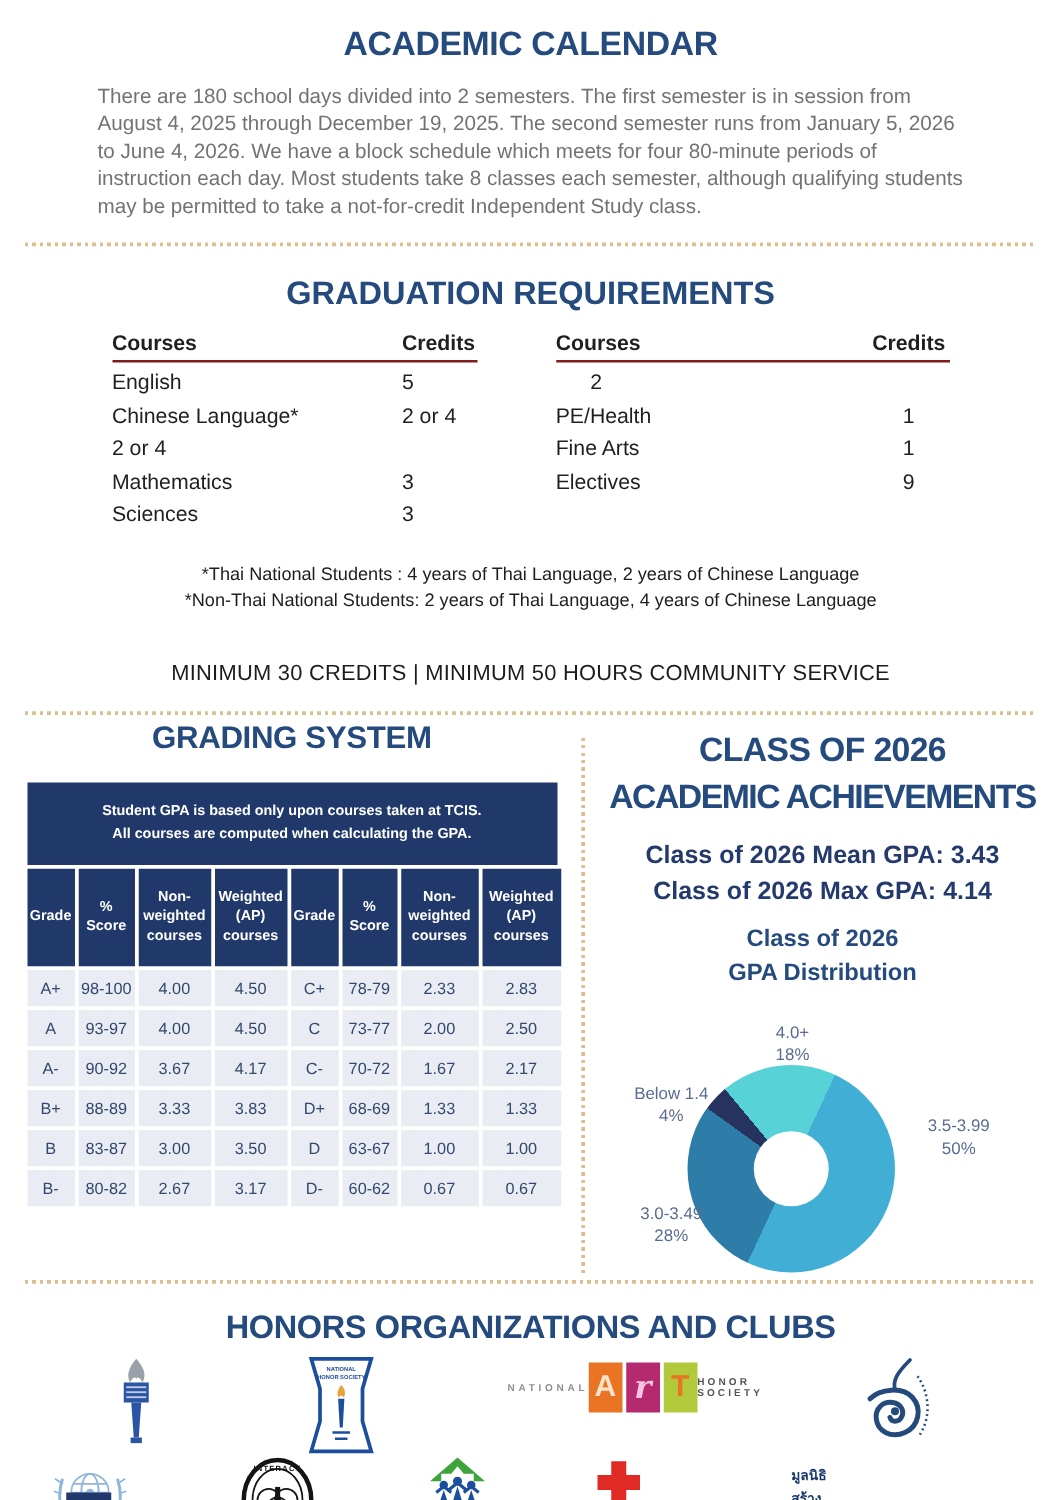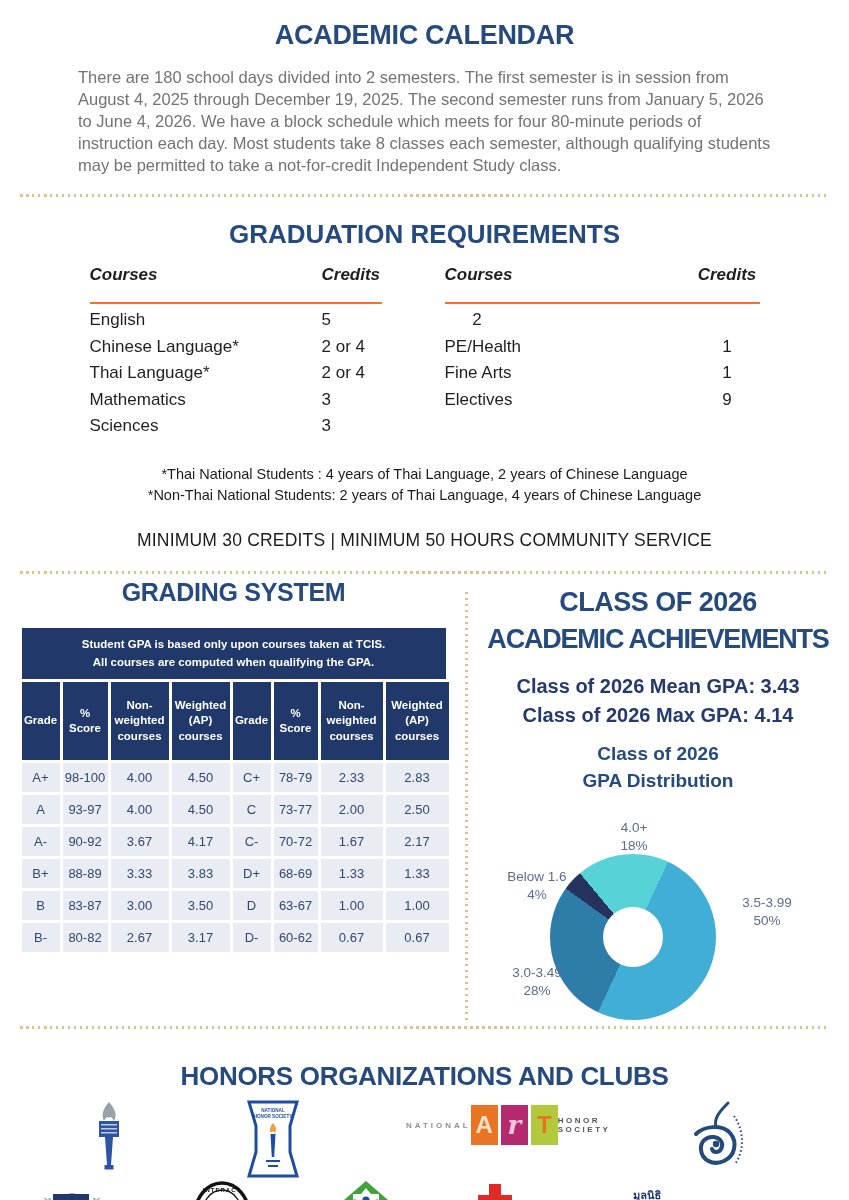--- a/index.html
+++ b/index.html
@@ -25,39 +25,39 @@
   
   .ac-title { margin-top:20px; }
   .ac-body { margin:16px 78px 0 78px; width:695px; font-size:16.5px; line-height:1.33; color:#737373; }
   .sep1 { margin-top:17px; }
   
   .grad-title { margin-top:22px; letter-spacing:0; }
   .grad-tables { display:flex; justify-content:center; gap:63px; margin-top:15px; }
   .grad-table { font-size:17px; }
   .grad-table.gt-left { width:292px; }
   .grad-table.gt-right { width:315px; }
-  .grad-head { display:flex; font-weight:bold; border-bottom:2px solid #f97316; padding-bottom:17px;font-style:italic; }
+  .grad-head { display:flex; font-weight:bold; border-bottom:2px solid #7f1d1d; padding-bottom:3px; }
   .grad-head .course { flex:1; }
   .gt-left  .credit { width:60px; text-align:left; }
   .gt-right .credit { width:65px; text-align:center; }
   .grad-row { display:flex; margin-top:6.5px; }
   .grad-row .course { flex:1; }
   .grad-notes { margin-top:28px; text-align:center; font-size:14.5px; line-height:1.45; color:#1d1d1d; }
-  .grad-min { margin-top:24px; text-align:center; font-size:17.5px; color:#1c1c1c; letter-spacing:0.2px; }
+  .grad-min { margin-top:36px; text-align:center; font-size:17.5px; color:#1c1c1c; letter-spacing:0.2px; }
   .sep2 { margin-top:20px; }
   
   .two-col { position:relative; display:flex; height:452px; }
   .col-left { width:467px; }
   .col-right { width:382px; }
   .divider { left:465px; top:18px; height:430px; }
   .gs-title { margin-top:4px; font-size:25px; }
   
   .gtable { width:424px; margin:21px auto 0 auto; }
   .gnote {
-    background:#21396a; color:#fff; height:51px; display:flex; flex-direction:column;
+    background:#21396a; color:#fff; height:66px; display:flex; flex-direction:column;
     justify-content:center; text-align:center; font-size:11.5px; font-weight:bold; line-height:1.55;
   }
   .ggrid { display:grid; grid-template-columns:38px 45px 58px 58px 38px 44px 62px 63px; gap:3px; margin-top:3px; }
   .gcell { display:flex; align-items:center; justify-content:center; text-align:center; }
   .ghead { background:#21396a; color:#fff; font-size:11.5px; font-weight:bold; height:78px; line-height:1.35; padding:0 2px; }
   .gdata { background:#e9ecf2; color:#33486f; font-size:13px; height:29px; }
   
   .c26-t1 { margin-top:13px; font-size:27px; letter-spacing:-0.5px; }
   .c26-t2 { font-size:27px; letter-spacing:-1.2px; margin-top:6px; }
   .gpa-lines { margin-top:17px; text-align:center; font-size:20px; font-weight:bold; color:#243a6d; line-height:1.42; }
@@ -66,21 +66,21 @@
   .donut-wrap { position:relative; height:216px; margin-top:24px; }
   .donut { position:absolute; left:83px; top:36px; width:166px; height:166px; border-radius:50%; }
   .donut-hole { position:absolute; left:53px; top:53px; width:60px; height:60px; border-radius:50%; background:#fff; }
   .dlabel { position:absolute; text-align:center; font-size:13.5px; color:#5b6b92; line-height:1.35; }
   .dl-top { left:117px; top:1px; width:100px; }
   .dl-left-up { left:27px; top:50px; width:86px; }
   .dl-right { left:255px; top:76px; width:90px; }
   .dl-left-low { left:27px; top:146px; width:86px; }
   .sep3 { margin-top:0px; }
   
-  .hon-title { margin-top:32px; }
+  .hon-title { margin-top:19px; }
   .logo-row { position:relative; }
   .row1 { height:80px; margin-top:6px; }
   .row2 { height:78px; }
   .logo { position:absolute; display:flex; flex-direction:row; align-items:center; }
   
   .art { left:406px; top:4px; width:132px; }
   .art-top { font-size:8px; letter-spacing:3px; color:#8f8f8f; font-weight:bold; }
   .art-blocks { display:flex; gap:3px; margin:3px 0; }
   .art-block { width:27px; height:40px; display:flex; align-items:center; justify-content:center; font-weight:bold; font-size:24px; }
   .ab-a { background:#e87424; color:#fbe3c9; }
@@ -120,21 +120,20 @@
       <div>
           <div class="grad-row">
             <span class="course">English</span>
             <span class="credit">5</span>
           </div>
           <div class="grad-row">
             <span class="course">Chinese Language*</span>
             <span class="credit">2 or 4</span>
           </div>
           <div class="grad-row">
-            <span class="course">Thai Language*</span>
             <span class="credit">2 or 4</span>
           </div>
           <div class="grad-row">
             <span class="course">Mathematics</span>
             <span class="credit">3</span>
           </div>
           <div class="grad-row">
             <span class="course">Sciences</span>
             <span class="credit">3</span>
           </div>
@@ -172,21 +171,21 @@
   <div class="hr-dotted sep2"></div>
 
   <div class="two-col">
     <div class="v-dotted divider"></div>
 
     <div class="col-left">
       <div class="h-navy gs-title">GRADING SYSTEM</div>
       <div class="gtable">
         <div class="gnote">
           <div>Student GPA is based only upon courses taken at TCIS.</div>
-          <div>All courses are computed when qualifying the GPA.</div>
+          <div>All courses are computed when calculating the GPA.</div>
         </div>
         <div class="ggrid">
             <div class="gcell ghead">Grade</div>
             <div class="gcell ghead">% Score</div>
             <div class="gcell ghead">Non-weighted courses</div>
             <div class="gcell ghead">Weighted (AP) courses</div>
             <div class="gcell ghead">Grade</div>
             <div class="gcell ghead">% Score</div>
             <div class="gcell ghead">Non-weighted courses</div>
             <div class="gcell ghead">Weighted (AP) courses</div>
@@ -257,21 +256,21 @@
       </div>
       <div class="donut-wrap">
         <div class="donut" style="background: conic-gradient(from 25deg, rgb(65, 174, 214) 0deg, rgb(65, 174, 214) 180deg, rgb(46, 124, 168) 180deg, rgb(46, 124, 168) 280.8deg, rgb(38, 51, 95) 280.8deg, rgb(38, 51, 95) 295.2deg, rgb(87, 211, 216) 295.2deg, rgb(87, 211, 216) 360deg);">
           <div class="donut-hole"></div>
         </div>
         <div class="dlabel dl-top">
           <div>4.0+</div>
           <div>18%</div>
         </div>
         <div class="dlabel dl-left-up">
-          <div>Below 1.6</div>
+          <div>Below 1.4</div>
           <div>4%</div>
         </div>
         <div class="dlabel dl-right">
           <div>3.5-3.99</div>
           <div>50%</div>
         </div>
         <div class="dlabel dl-left-low">
           <div>3.0-3.49</div>
           <div>28%</div>
         </div>

